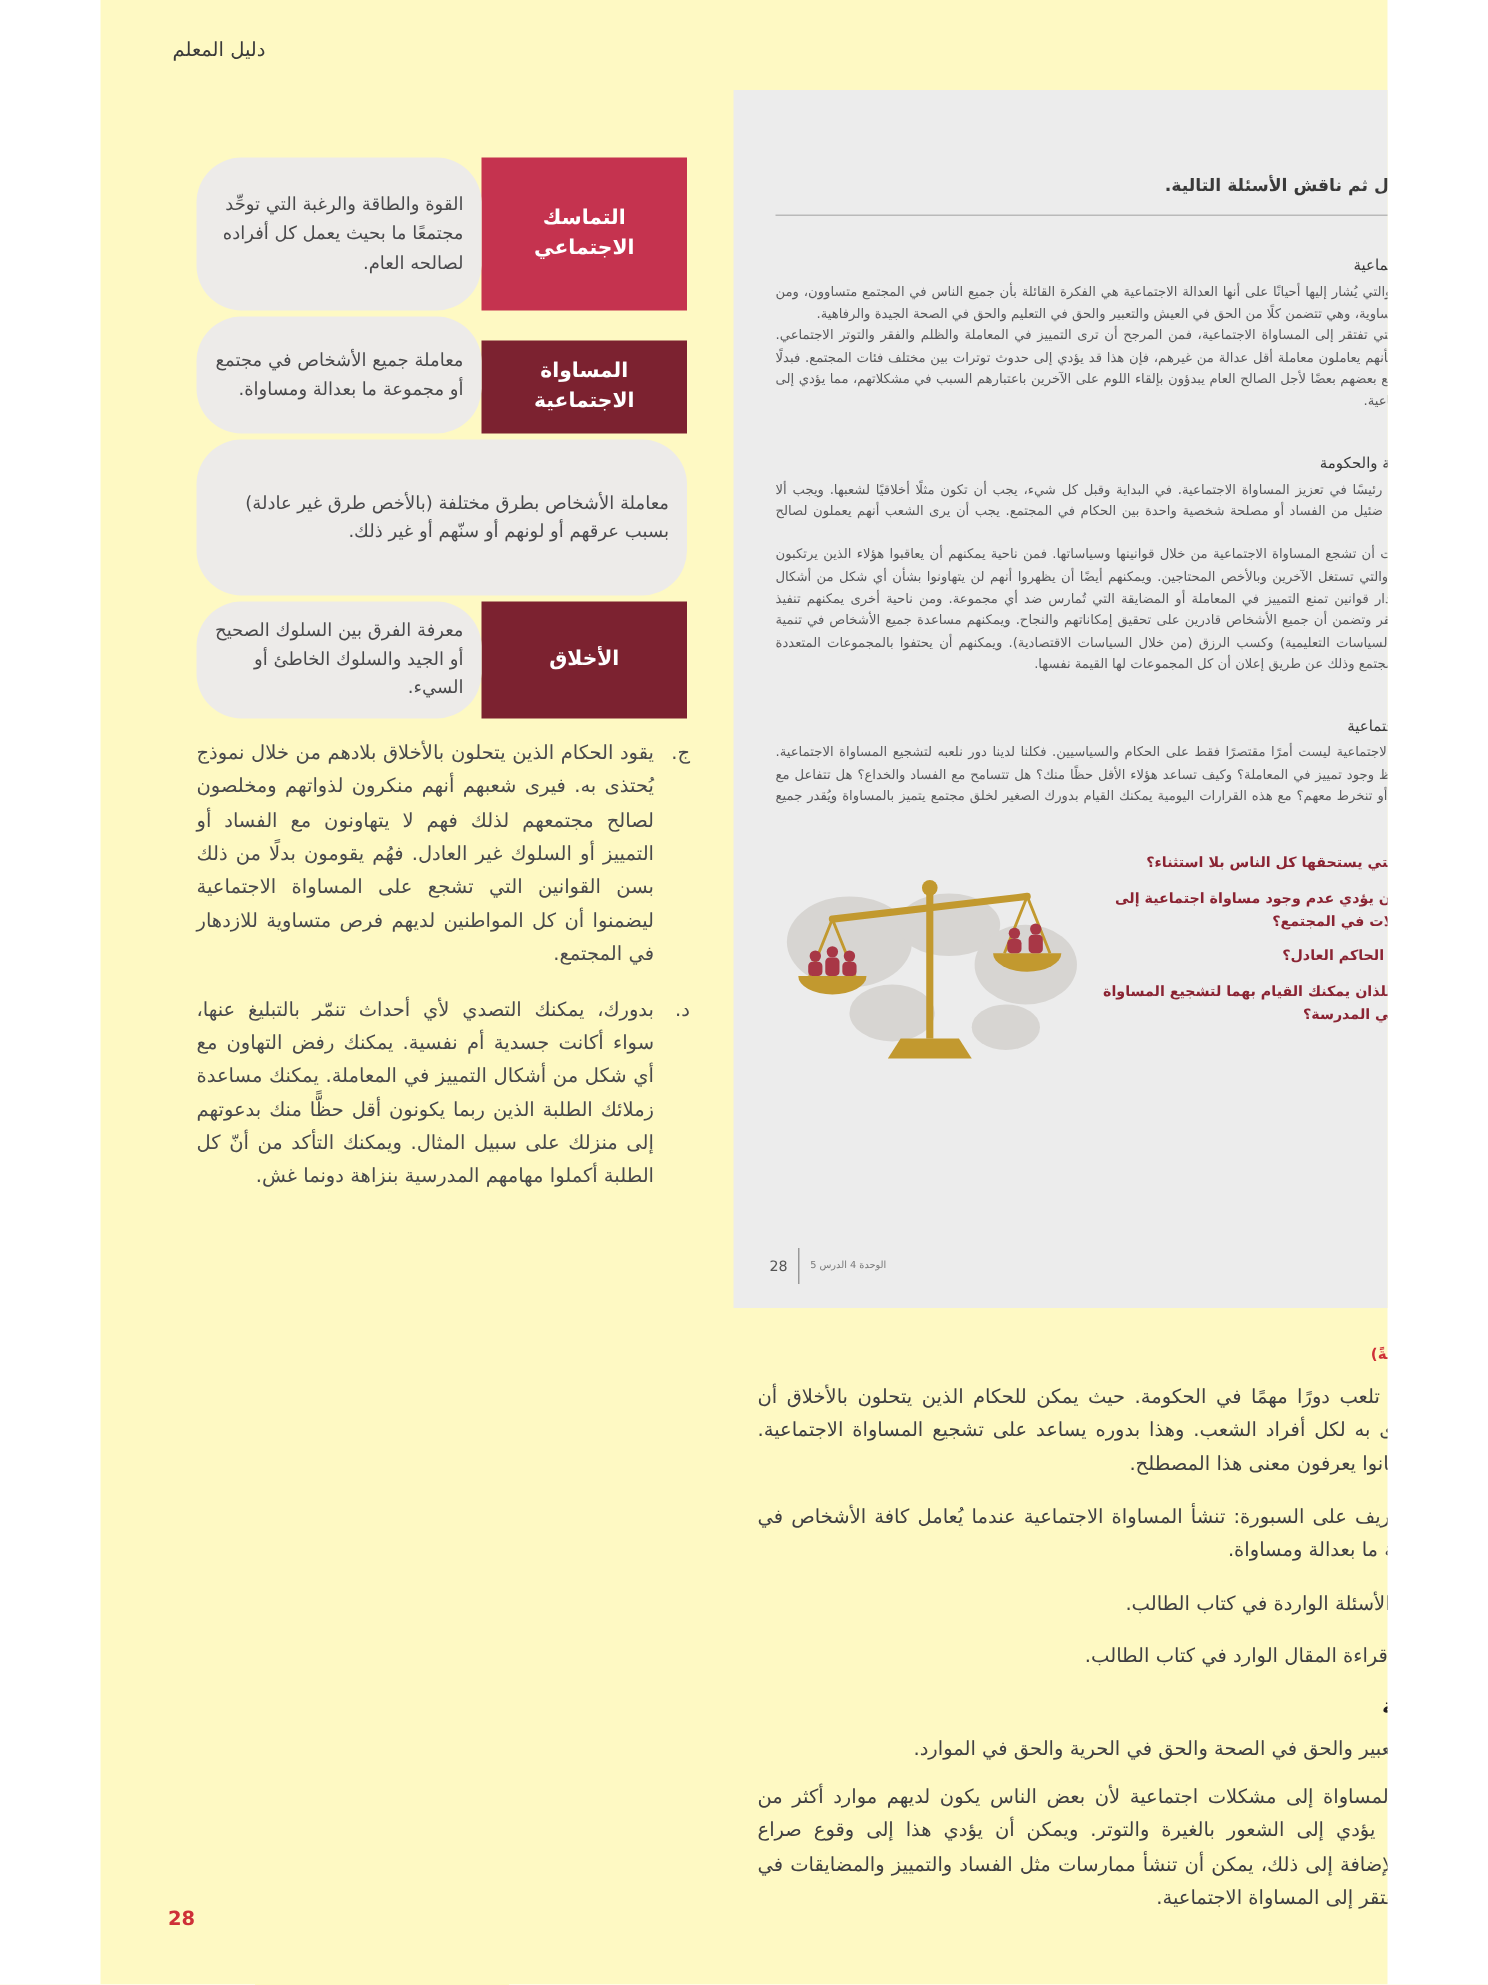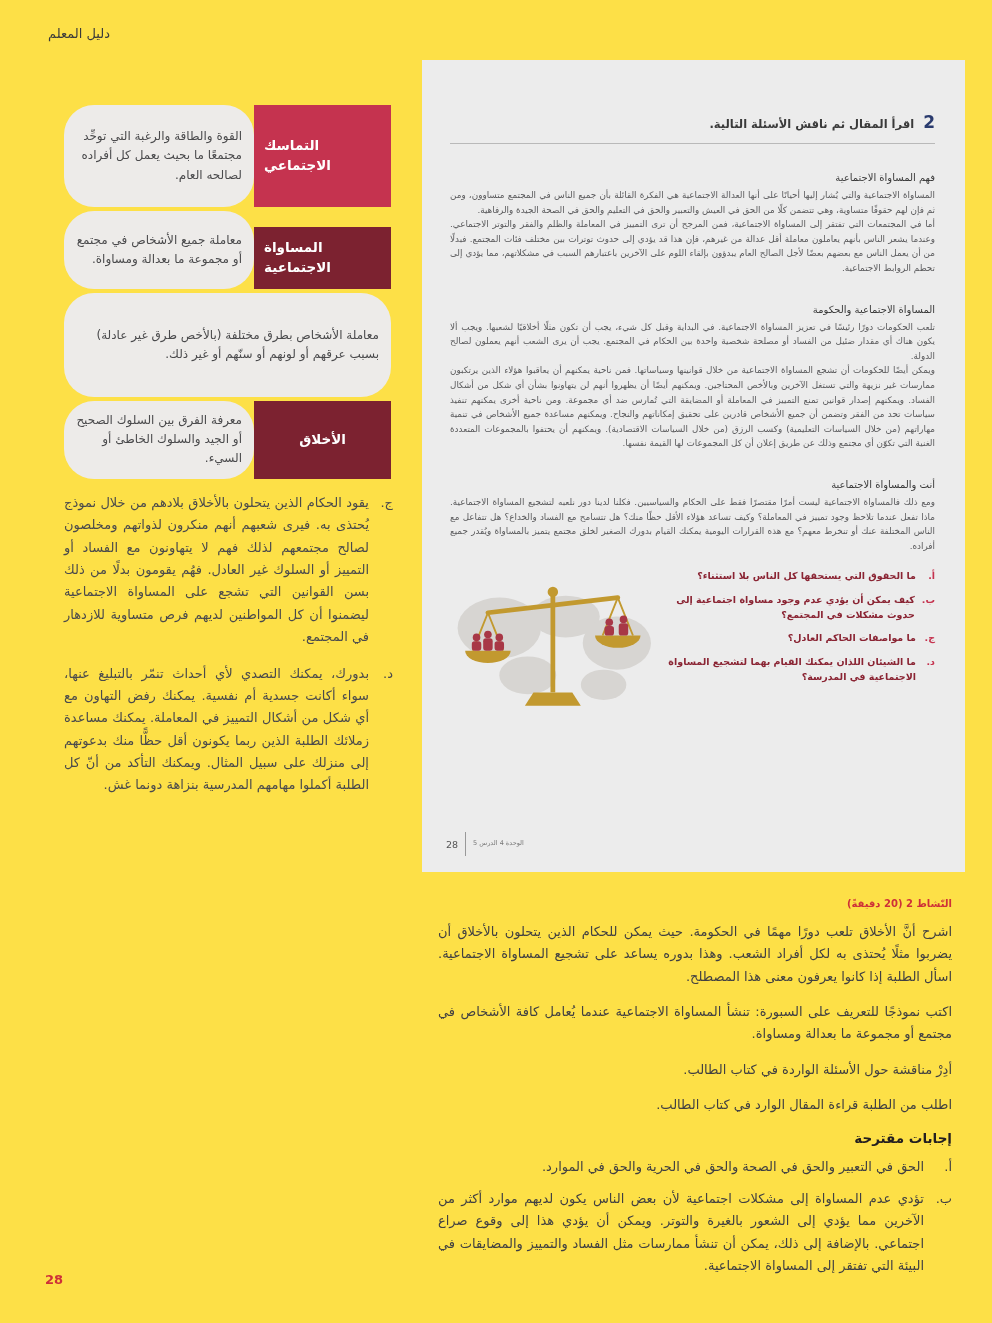--- a/index.html
+++ b/index.html
@@ -1,40 +1,40 @@
 <!DOCTYPE html>
 <html lang="ar" dir="rtl"><head>
 <meta charset="utf-8">
 <style>
   * { margin: 0; padding: 0; box-sizing: border-box; }
   html, body { background: #ffffff; }
   body { font-family: "DejaVu Sans", sans-serif; color: #414042; }
   .page {
     position: relative;
-    width: 992px; height: 1323px;
+    width: 858px; height: 1323px;
     margin: 0 auto;
-    background: #fde047;
+    background: #fef9c3;
     direction: rtl;
     overflow: hidden;
   }
 
   
   .doc-header {
     position: absolute; left: 48px; top: 26px;
     font-size: 13px; color: #3a3a3a; direction: rtl;
   }
 
   
   .glossary { position: absolute; left: 64px; top: 105px; width: 327px; display: flex; flex-direction: column; gap: 4px; }
   .g-row { display: flex; direction: rtl; width: 100%; }
   .g-term {
     width: 137px; flex: 0 0 137px;
     color: #fff; font-weight: bold; font-size: 13.5px;
     display: flex; align-items: center; justify-content: center;
-    text-align: left; padding: 8px 10px; line-height: 1.45;
+    text-align: center; padding: 8px 10px; line-height: 1.45;
   }
   .g-def {
     flex: 1; background: #edebe9; color: #4a4a4c;
     font-size: 12px; line-height: 1.6; padding: 10px 12px;
     text-align: right; display: flex; align-items: center; border-radius: 30px;
   }
   .g-r0 { min-height: 102px; } .g-r1 { min-height: 78px; }
   .g-r2 { min-height: 104px; } .g-r3 { min-height: 72px; }
 
   

